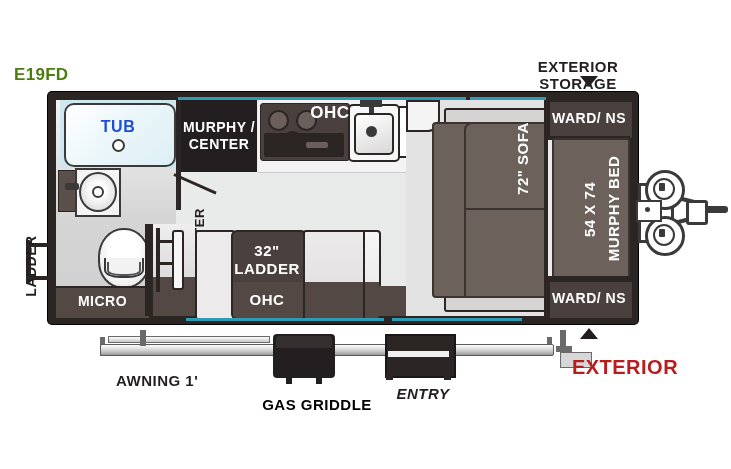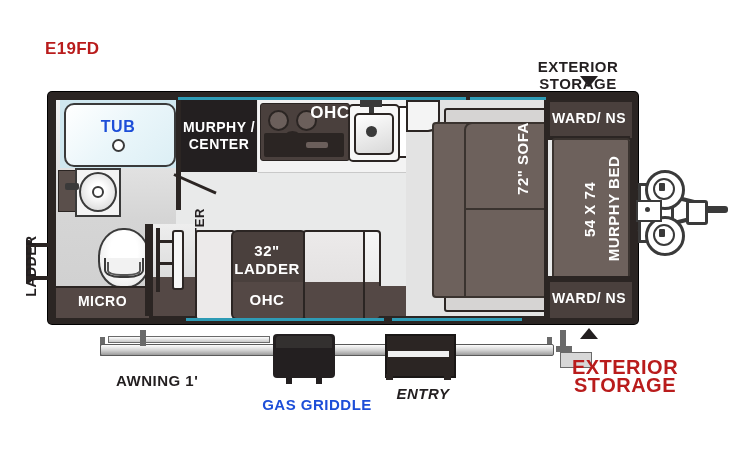--- a/index.html
+++ b/index.html
@@ -7,22 +7,22 @@
        font-family:"Liberation Sans",sans-serif;}
 
   
   .abs{position:absolute;}
   .cond{font-family:"Liberation Sans",sans-serif;font-weight:bold;
         letter-spacing:.5px;transform-origin:center center;}
   .rot90{transform:rotate(-90deg);}
   .ctr{display:flex;align-items:center;justify-content:center;text-align:center;}
 
   
-  #model-code{left:14px;top:39px;font-size:17px;color:#b91c1c;
-              font-family:"Liberation Sans",sans-serif;letter-spacing:.3px;margin-left:31px;}
+  #model-code{left:14px;top:65px;font-size:17px;color:#4d7c0f;
+              font-family:"Liberation Sans",sans-serif;letter-spacing:.3px;}
 
   
   #coach{left:48px;top:92px;width:590px;height:232px;
          background:#2b2523;border-radius:4px;
          box-shadow:0 0 0 1px #000;}
   
   #floor{left:56px;top:100px;width:574px;height:216px;background:#e9eaea;}
 
   
   .teal{background:#2e9bb5;height:3px;}
@@ -212,21 +212,21 @@
   #awning-top{left:108px;top:336px;width:160px;height:5px;
               background:linear-gradient(180deg,#fdfdfd,#c8c8c8);border:1px solid #6a6a6a;}
   #awning-label{left:116px;top:372px;width:200px;font-size:15px;color:#231f20;}
 
   #griddle{left:273px;top:334px;width:62px;height:44px;background:#231f20;
            border-radius:4px;}
   #griddle-lid{left:276px;top:336px;width:56px;height:12px;background:#33302f;
                border-radius:3px 3px 0 0;}
   #griddle-leg1{left:286px;top:378px;width:6px;height:6px;background:#231f20;}
   #griddle-leg2{left:316px;top:378px;width:6px;height:6px;background:#231f20;}
-  #griddle-label{left:237px;top:396px;width:160px;font-size:15px;color:#1d4ed8;}
+  #griddle-label{left:237px;top:396px;width:160px;font-size:15px;color:#000000;}
 
   #steps{left:385px;top:334px;width:67px;height:40px;background:#2b2523;
          border:2px solid #1a1716;}
   #step-line{left:388px;top:351px;width:61px;height:6px;background:#f0f0f0;}
   #step-leg1{left:386px;top:374px;width:7px;height:6px;background:#2b2523;}
   #step-leg2{left:444px;top:374px;width:7px;height:6px;background:#2b2523;}
   #entry-label{left:378px;top:385px;width:90px;font-size:15px;color:#231f20;font-style:italic;}
 
   
   #jack-l{left:140px;top:330px;width:6px;height:16px;background:#6a6a6a;}
@@ -386,14 +386,13 @@
 <div class="abs" id="jack-l"></div>
 <div class="abs" id="jack-r"></div>
 <div class="abs" id="jack-r2"></div>
 <div class="abs" id="jack-r3"></div>
 
 <div class="abs ctr cond" id="ext-stor-top">EXTERIOR STORAGE</div>
 <div class="abs" id="arrow-top"></div>
 <div class="abs" id="arrow-bot"></div>
 <div class="abs ctr cond" id="ext-stor-bot" style="flex-direction:column;">
   <span>EXTERIOR</span>
-  <span>STORAGE</span>
 </div>
 
 </body></html>

